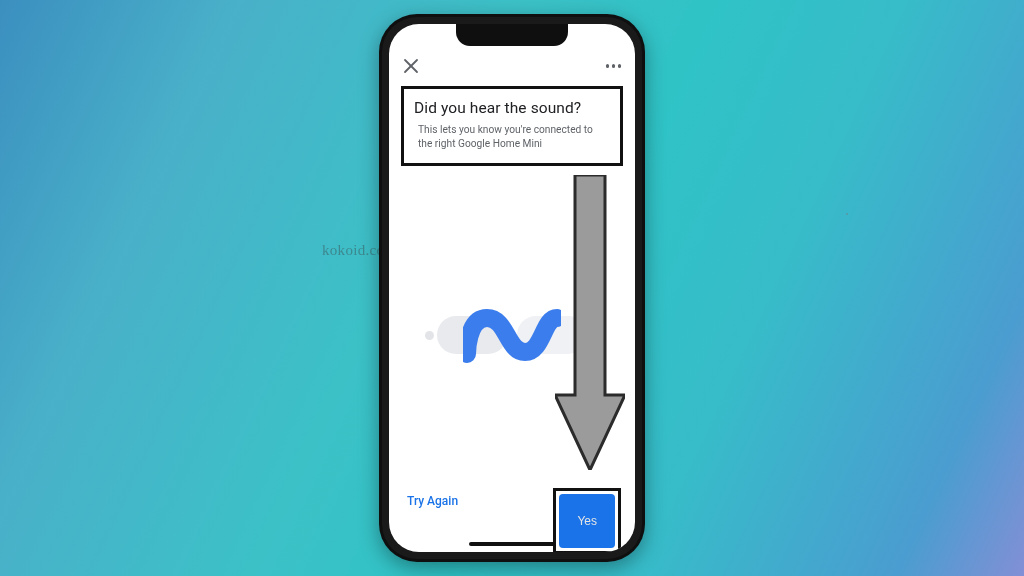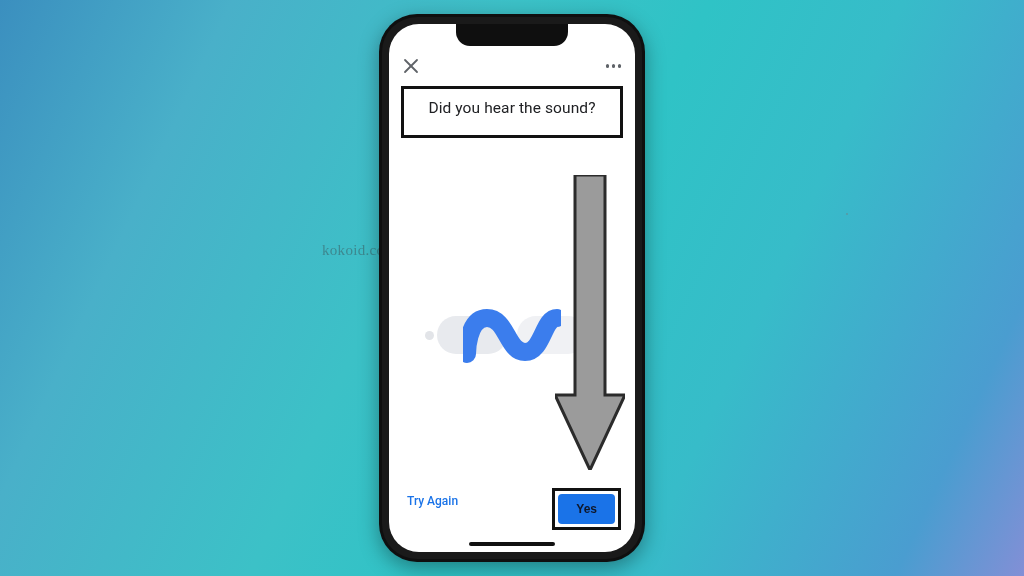--- a/index.html
+++ b/index.html
@@ -94,21 +94,20 @@
   }
 
   
   .title-box {
     position: absolute;
     top: 62px;
     left: 12px;
     right: 12px;
     border: 3px solid #111;
     padding: 10px 10px 12px 10px;
-    text-align: center;
     background: #fff;
   }
   .title {
     font-size: 15.5px;
     font-weight: 400;
     color: #202124;
     letter-spacing: 0.1px;
     margin-bottom: 6px;
   }
   .subtitle {
@@ -168,26 +167,26 @@
     font-weight: 500;
     padding: 6px 4px;
     cursor: pointer;
   }
   .yes-wrap {
     border: 3px solid #111;
     padding: 3px;
   }
   .yes-btn {
     background: #1a73e8;
-    color: #0f172a;
+    color: #e5e5e5;
     font-size: 12px;
-    font-weight: 700;
+    font-weight: 400;
     border: none;
     border-radius: 4px;
-    padding: 8px 18px;
+    padding: 20px 18px;
     cursor: pointer;
   }
 
   
   .arrow-annot {
     position: absolute;
     left: 555px;
     top: 175px;
     width: 70px;
     height: 295px;
@@ -236,20 +235,21 @@
         </span>
         <span class="more-icon" title="More">
           <span class="more-dot"></span>
             <span class="more-dot"></span>
             <span class="more-dot"></span>
         </span>
       </div>
 
       <div class="title-box">
         <div class="title">Did you hear the sound?</div>
+        <div class="subtitle">This lets you know you're connected to the right Google Home Mini</div>
       </div>
 
       <div class="sound-illu">
         <span class="sdot l"></span>
         <span class="pill left"></span>
         <span class="pill right"></span>
         <span class="sdot r"></span>
         <svg class="wave" viewBox="0 0 98 58">
           <path d="M4 48
                    C 4 48, 4 12, 24 12

